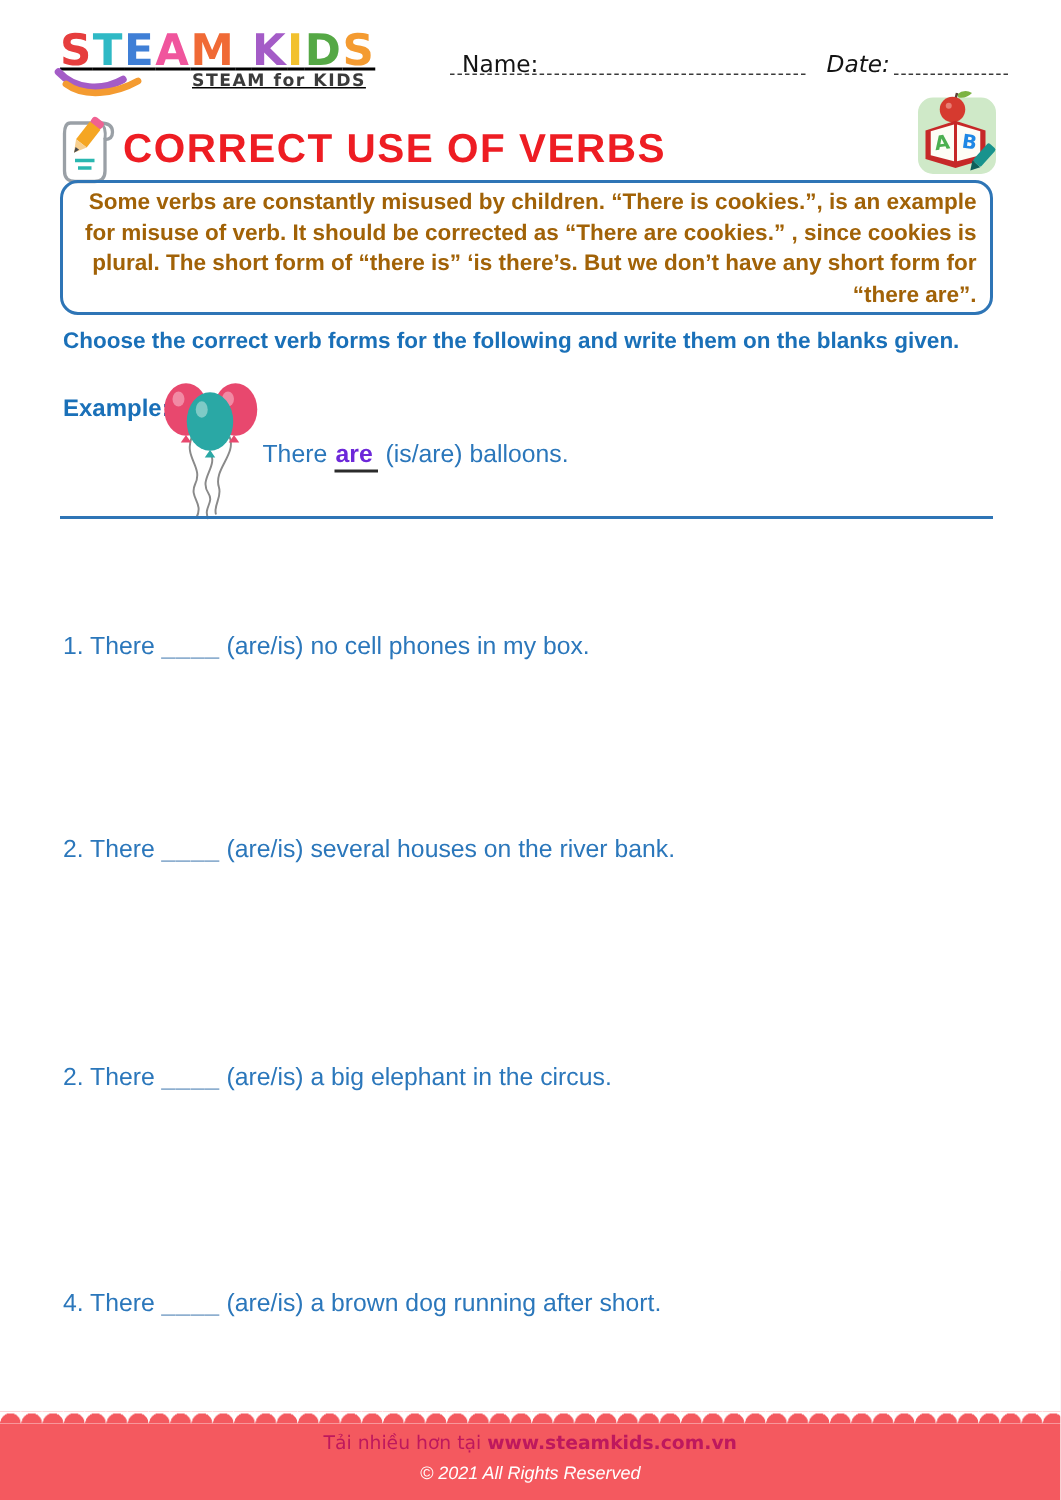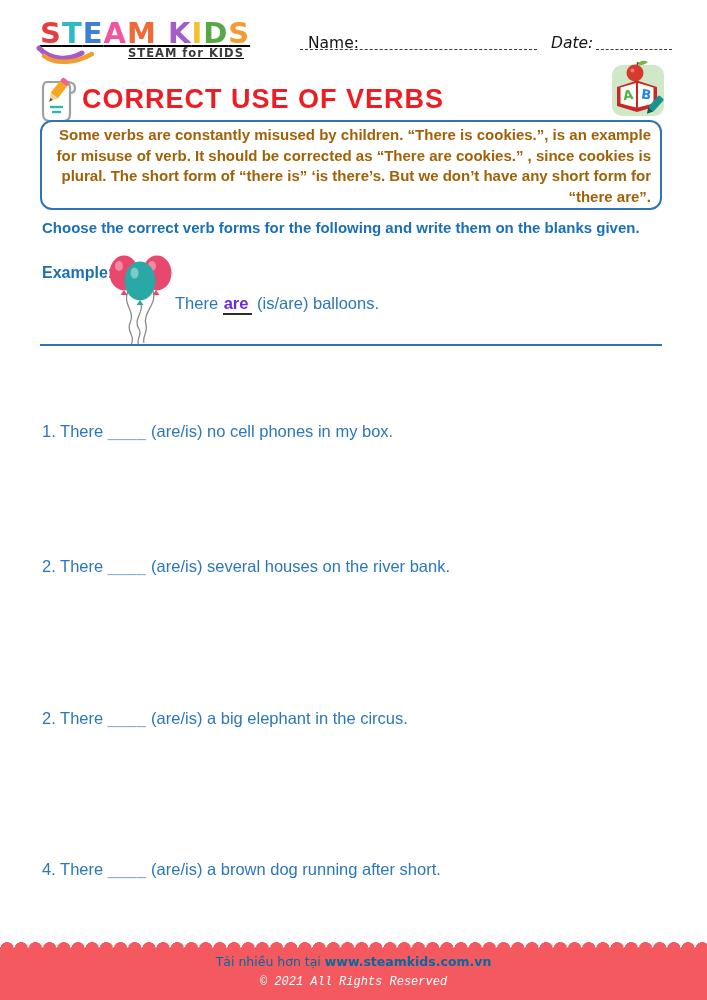--- a/index.html
+++ b/index.html
@@ -76,26 +76,26 @@
 
   
   .footer-band { position: absolute; left: 0; right: 0; top: 949px; bottom: 0; background: #f4595f; }
   .footer-scallops {
     position: absolute; left: 0; right: 0; top: 941px; height: 8px;
     background-image: radial-gradient(circle 7px at 7px 8px, #f4595f 96%, rgba(244,89,95,0) 100%);
     background-size: 14.2px 8px; background-repeat: repeat-x;
   }
   .footer-line1 {
     position: absolute; left: 0; width: 100%; top: 954px; text-align: center;
-    color: #0369a1; font-size: 12.5px; font-family: "DejaVu Sans", sans-serif;
+    color: #be185d; font-size: 12.5px; font-family: "DejaVu Sans", sans-serif;
   }
   .footer-line1 .url { font-weight: bold; }
   .footer-line2 {
     position: absolute; left: 0; width: 100%; top: 975px; text-align: center;
-    color: #ffffff; font-size: 12px; font-style: italic; font-family: Liberation Mono, monospace;
+    color: #ffffff; font-size: 12px; font-style: italic; font-family: Liberation Sans, sans-serif;
   }
 </style>
 </head>
 <body>
 
 <div class="page">
 
   <div class="logo">
     <svg class="logo-swoosh" width="66" height="20" viewBox="0 0 66 20">
       <path d="M3 3 C14 15 32 16 46 8" stroke="#a45cc7" stroke-width="5" fill="none" stroke-linecap="round"></path>

